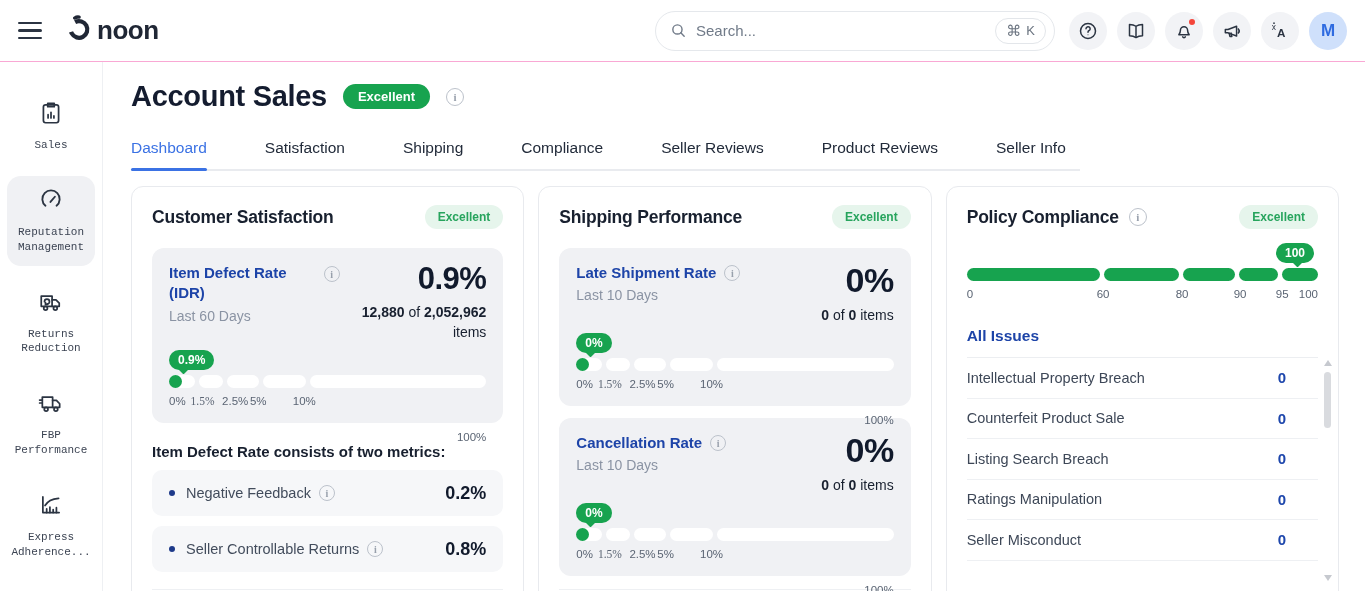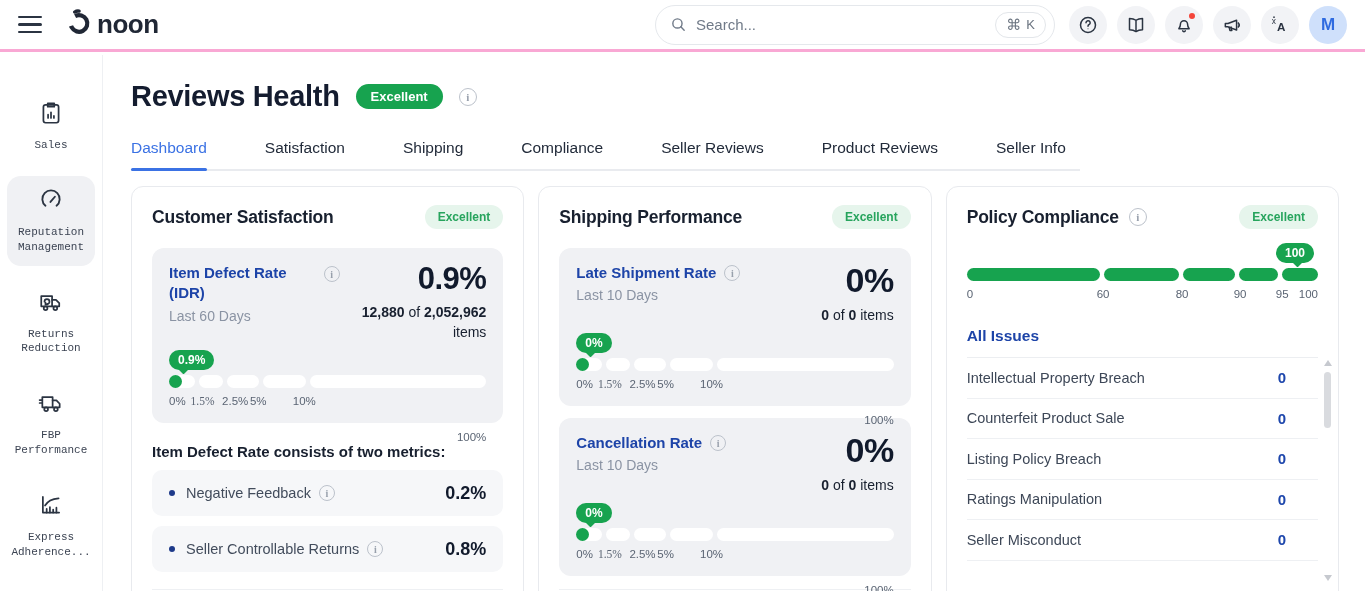--- a/index.html
+++ b/index.html
@@ -21,23 +21,23 @@
     --tick-tx: #5a6473;
     --box-bg: #f0f1f4;
     --row-bg: #f6f7f9;
     --border: #e8eaee;
     --icon: #2b3442;
   }
   .app { position: relative; width: 1365px; height: 591px; background: #fff; overflow: hidden; }
 
   
   .topbar {
-    position: absolute; top: 0; left: 0; right: 0; height: 52px;
+    position: absolute; top: 0; left: 0; right: 0; height: 62px;
     display: flex; align-items: center; padding: 0 18px 0 18px;
-    background: #fff; border-bottom: 3px solid #f9a8d4; z-index: 5;
+    background: #fff; border-bottom: 1px solid #f9a8d4; z-index: 5;
   }
   .hamburger { width: 24px; height: 18px; display: flex; flex-direction: column; justify-content: space-between; cursor: pointer; margin-right: 24px; }
   .hamburger span { display: block; height: 2.4px; background: var(--icon); border-radius: 2px; }
   .logo { display: flex; align-items: center; gap: 4px; }
   .logo-text { font-size: 26px; font-weight: 700; color: #202735; letter-spacing: -0.5px; }
   .topbar-spacer { flex: 1; }
   .search {
     width: 400px; height: 40px; border: 1px solid #e5e8ec; border-radius: 20px;
     display: flex; align-items: center; padding: 0 8px 0 14px; background: #fff; margin-right: 14px;
   }
@@ -342,21 +342,21 @@
       <span class="si-label">Express Adherence...</span>
     </div>
 
     <div class="side-divider"></div>
 
   </nav>
 
   <main class="main">
 
     <div class="title-row">
-      <h1 class="page-title">Reviews Health</h1>
+      <h1 class="page-title">Account Sales</h1>
       <span class="badge-solid">Excellent</span>
       <span class="info-icon info-lg"></span>
     </div>
 
     <div class="tabs">
       <div class="tab active">Dashboard</div>
       <div class="tab">Satisfaction</div>
       <div class="tab">Shipping</div>
       <div class="tab">Compliance</div>
       <div class="tab">Seller Reviews</div>
@@ -548,21 +548,21 @@
         <div class="issues">
           <div class="issue-row">
             <span class="issue-label">Intellectual Property Breach</span>
             <span class="issue-count">0</span>
           </div>
           <div class="issue-row">
             <span class="issue-label">Counterfeit Product Sale</span>
             <span class="issue-count">0</span>
           </div>
           <div class="issue-row">
-            <span class="issue-label">Listing Policy Breach</span>
+            <span class="issue-label">Listing Search Breach</span>
             <span class="issue-count">0</span>
           </div>
           <div class="issue-row">
             <span class="issue-label">Ratings Manipulation</span>
             <span class="issue-count">0</span>
           </div>
           <div class="issue-row">
             <span class="issue-label">Seller Misconduct</span>
             <span class="issue-count">0</span>
           </div>

